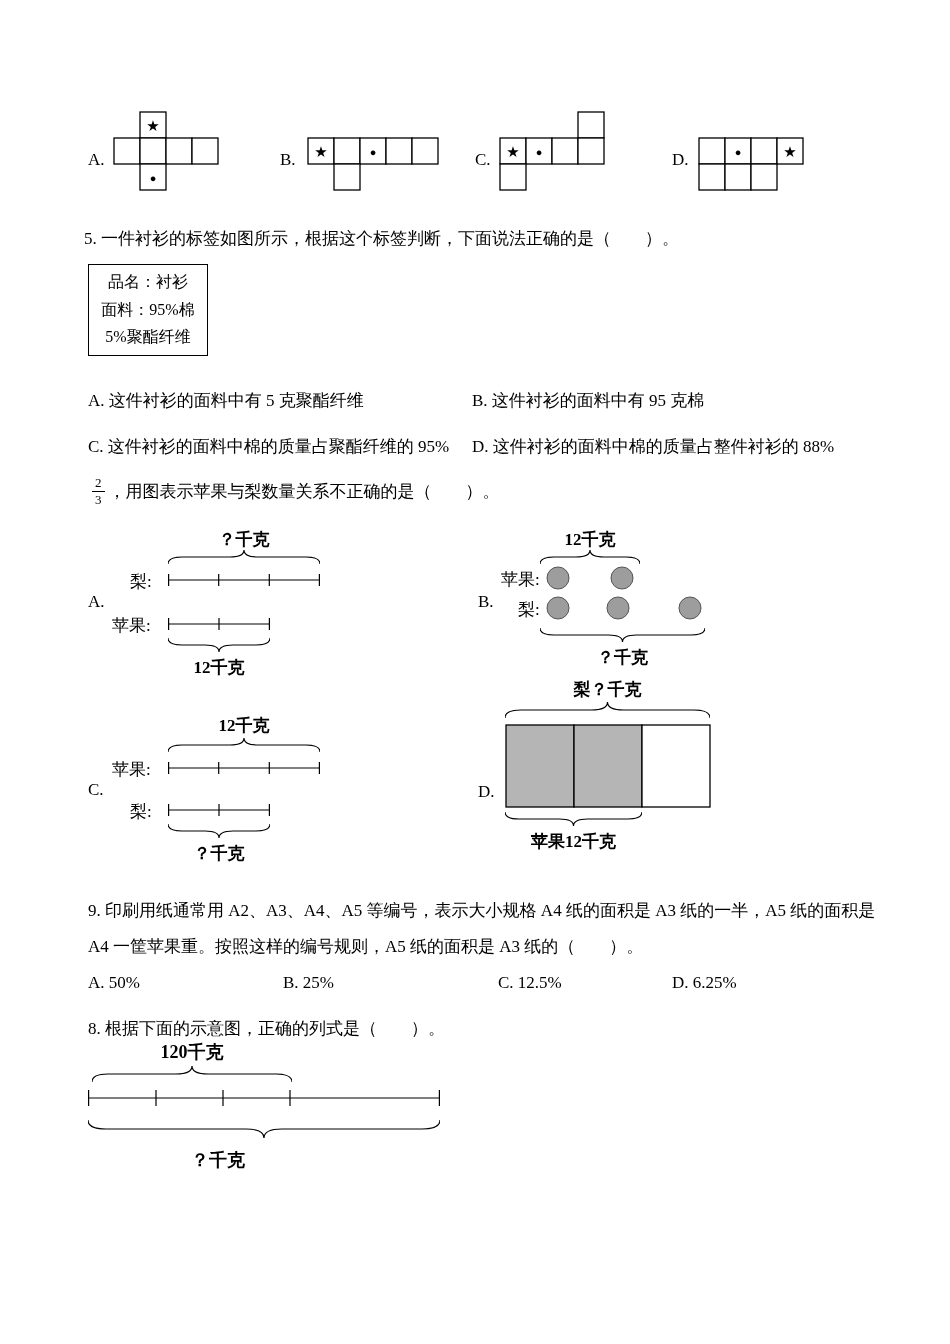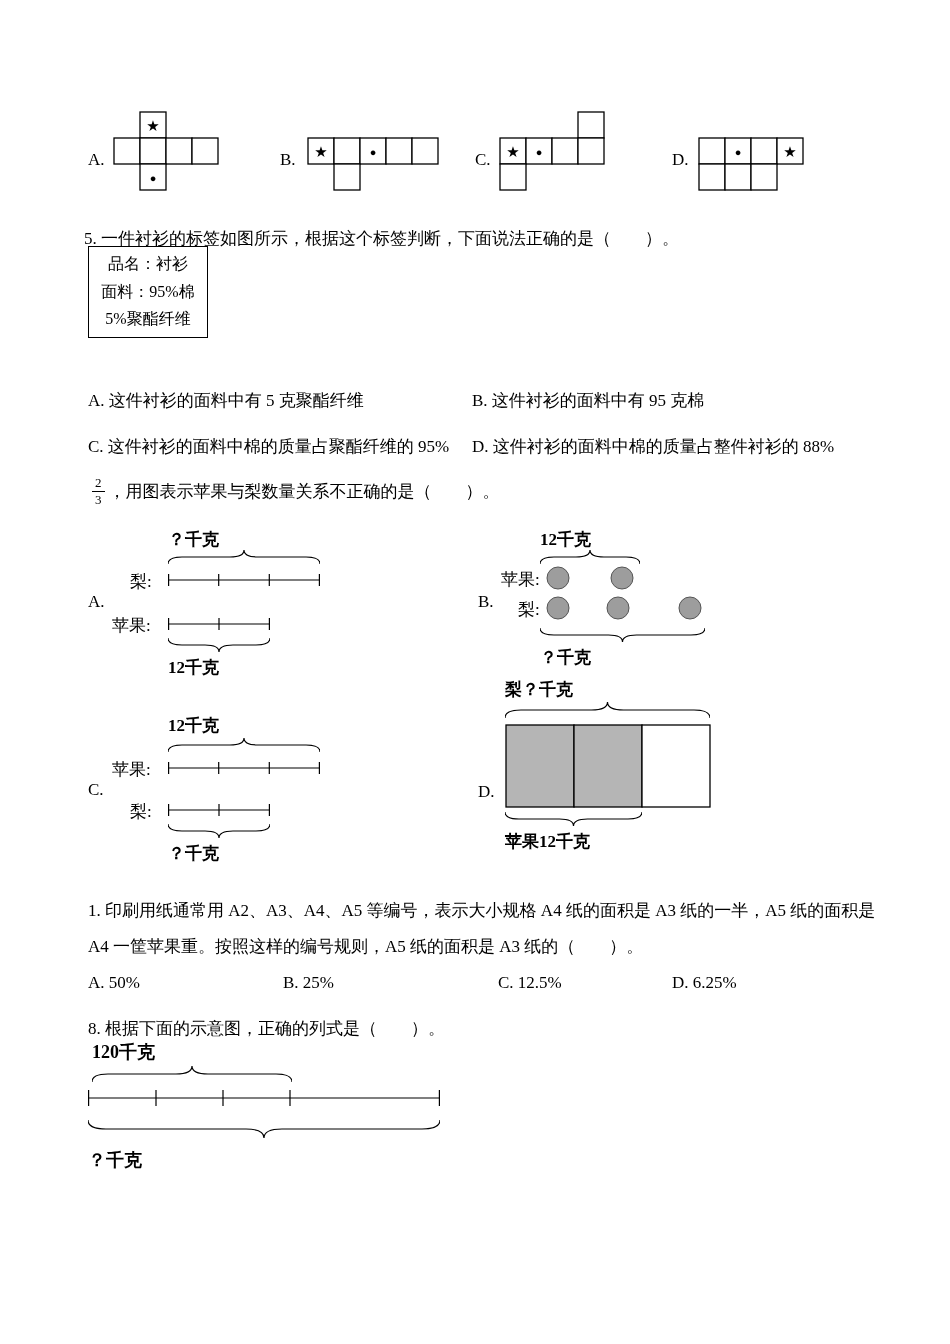--- a/index.html
+++ b/index.html
@@ -5,21 +5,21 @@
   * { margin:0; padding:0; box-sizing:border-box; }
   html,body { background:#ffffff; }
   #page {
     position:relative; width:950px; height:1344px; background:#ffffff;
     color:#000; font-family:"Liberation Serif","DejaVu Serif",serif;
     overflow:hidden;
   }
   .abs { position:absolute; white-space:nowrap; }
   .t  { font-size:17px; line-height:1.35; }
   .side { font-size:17px; }
-  .dl { font-size:17px; font-weight:bold; text-align:left; }
+  .dl { font-size:17px; font-weight:bold; text-align:center; }
   .net rect { fill:#ffffff; stroke:#000; stroke-width:1.3; }
   .net text { text-anchor:middle; fill:#000; }
   .star { font-size:15px; }
   .dotg { font-size:11px; }
   .tagbox {
     border:1.6px solid #000; width:120px; height:92px;
     display:flex; flex-direction:column; justify-content:space-evenly;
     text-align:center; font-size:16px;
   }
   .q6stem { display:flex; align-items:center; font-size:17px; }
@@ -80,21 +80,21 @@
     <rect x="53" y="1" width="26" height="26"></rect>
     <rect x="79" y="1" width="26" height="26"></rect>
     <rect x="1" y="27" width="26" height="26"></rect>
     <rect x="27" y="27" width="26" height="26"></rect>
     <rect x="53" y="27" width="26" height="26"></rect>
     <text class="dotg" x="40" y="18.5">●</text>
     <text class="star" x="92" y="19.5">★</text>
   </svg>
 
   <div class="abs t" style="left:84px;top:228px">5. 一件衬衫的标签如图所示，根据这个标签判断，下面说法正确的是（　　）。</div>
-  <div class="abs tagbox" style="left:88px;top:246px">
+  <div class="abs tagbox" style="left:88px;top:264px">
     <div>品名：衬衫</div>
     <div>面料：95%棉</div>
     <div>5%聚酯纤维</div>
   </div>
   <div class="abs t" style="left:88px;top:390px">A. 这件衬衫的面料中有 5 克聚酯纤维</div>
   <div class="abs t" style="left:472px;top:390px">B. 这件衬衫的面料中有 95 克棉</div>
   <div class="abs t" style="left:88px;top:436px">C. 这件衬衫的面料中棉的质量占聚酯纤维的 95%</div>
   <div class="abs t" style="left:472px;top:436px">D. 这件衬衫的面料中棉的质量占整件衬衫的 88%</div>
 
   <div class="abs q6stem" style="left:88px;top:470px;height:42px">
@@ -182,21 +182,21 @@
   <svg class="abs dbar" style="left:505px;top:724px" width="207" height="84">
     <rect class="g" x="1" y="1" width="68" height="82"></rect>
     <rect class="g" x="69" y="1" width="68" height="82"></rect>
     <rect class="w" x="137" y="1" width="68" height="82"></rect>
   </svg>
   <svg class="abs" style="left:505px;top:812px" width="137" height="14">
       <path d="M0 0 Q0 7 14 7 L54.5 7 Q68.5 7 68.5 14 Q68.5 7 82.5 7 L123 7 Q137 7 137 0" fill="none" stroke="#000" stroke-width="1.2"></path>
     </svg>
   <div class="abs dl" style="left:505px;top:830px;width:137px">苹果12千克</div>
 
-  <div class="abs t" style="left:88px;top:900px">1. 印刷用纸通常用 A2、A3、A4、A5 等编号，表示大小规格 A4 纸的面积是 A3 纸的一半，A5 纸的面积是</div>
+  <div class="abs t" style="left:88px;top:900px">9. 印刷用纸通常用 A2、A3、A4、A5 等编号，表示大小规格 A4 纸的面积是 A3 纸的一半，A5 纸的面积是</div>
   <div class="abs t" style="left:88px;top:936px">A4 一筐苹果重。按照这样的编号规则，A5 纸的面积是 A3 纸的（　　）。</div>
   <div class="abs t" style="left:88px;top:972px">A. 50%</div>
   <div class="abs t" style="left:283px;top:972px">B. 25%</div>
   <div class="abs t" style="left:498px;top:972px">C. 12.5%</div>
   <div class="abs t" style="left:672px;top:972px">D. 6.25%</div>
 
   <div class="abs t" style="left:88px;top:1018px">8. 根据下面的示意图，正确的列式是（　　）。</div>
   <div class="abs dl" style="left:92px;top:1040px;width:200px;font-size:18px">120千克</div>
   <svg class="abs" style="left:92px;top:1066px" width="200" height="16">
       <path d="M0 16 Q0 8 16 8 L84 8 Q100 8 100 0 Q100 8 116 8 L184 8 Q200 8 200 16" fill="none" stroke="#000" stroke-width="1.2"></path>

